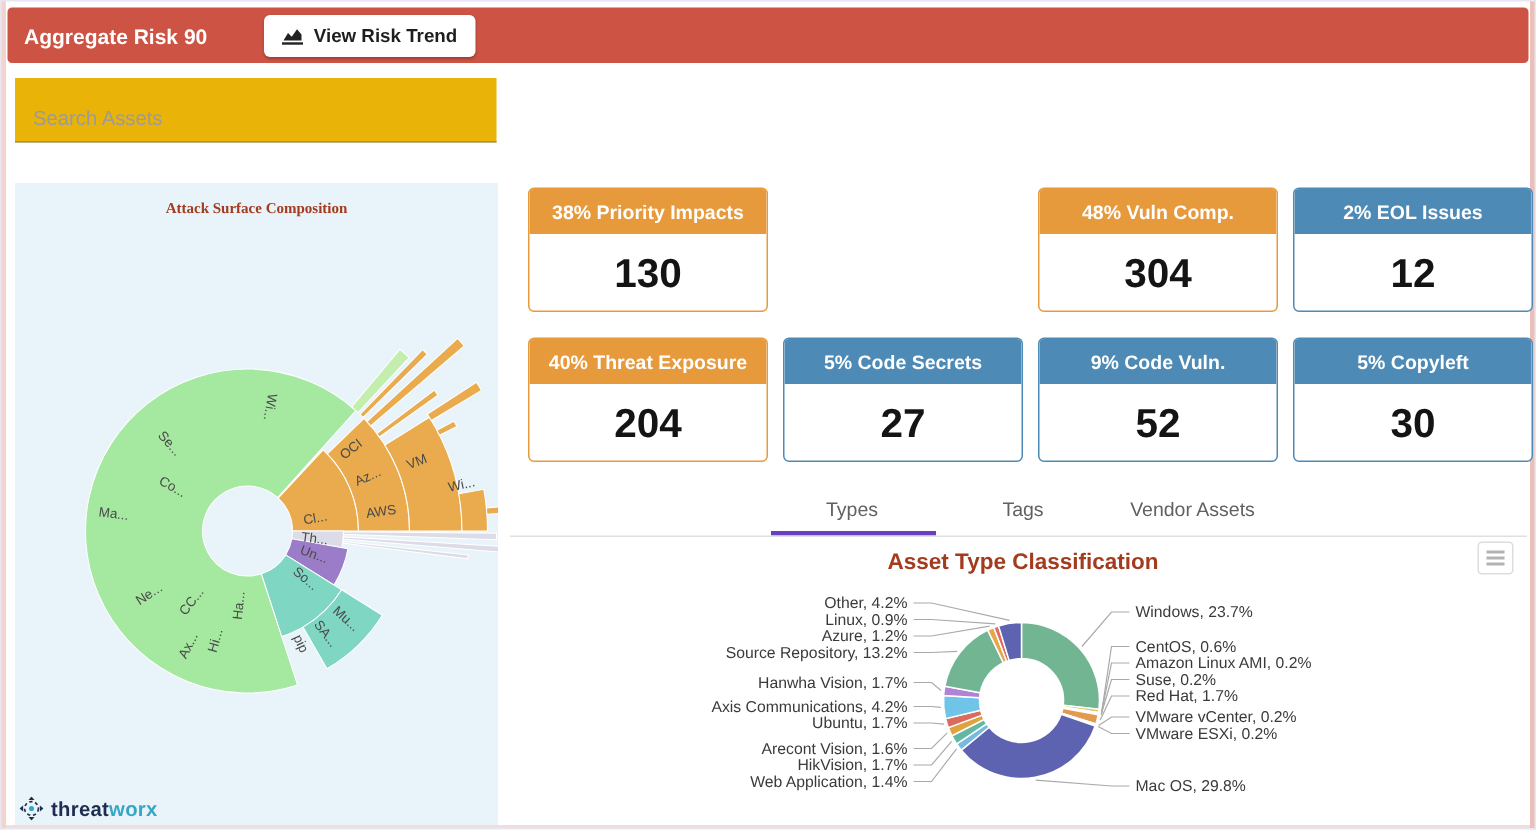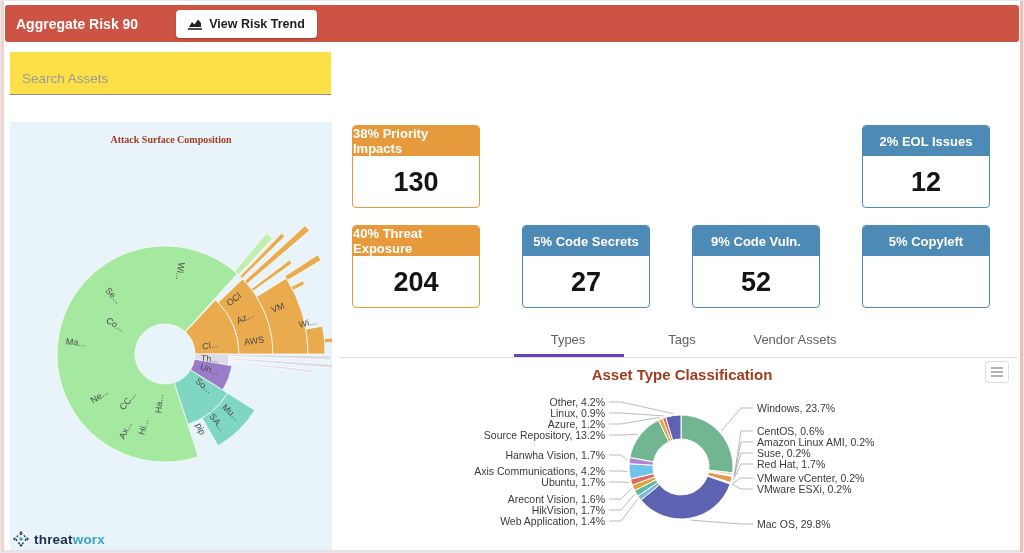--- a/index.html
+++ b/index.html
@@ -7,30 +7,30 @@
   .app{position:relative;width:1024px;height:553px;background:#fff;overflow:hidden;
        box-shadow:inset 0 0 0 1px #e9e6f1, inset -4px 0 0 #eac0b9, inset 4px 0 0 #f2d4cf, inset 0 -3px 0 #eedfdc;}
   
   .topbar{position:absolute;left:5px;right:5px;top:5px;height:37px;background:#cd5444;border-radius:3px;
           display:flex;align-items:center;padding:0 11px;gap:38px;}
   .topbar-title{color:#fff;font-size:14px;font-weight:bold;}
   .trend-btn{display:flex;align-items:center;gap:7px;background:#fff;border:none;border-radius:4px;
              padding:7px 12px;font-size:12.5px;font-weight:bold;color:#1e1e1e;cursor:pointer;
              box-shadow:0 1px 2px rgba(0,0,0,.25);}
   
-  .search{position:absolute;left:10px;top:52px;width:321px;height:43px;background:#fde047;
+  .search{position:absolute;left:10px;top:52px;width:321px;height:43px;background:#eab308;
           border:none;border-bottom:1px solid #8e8e8e;padding:14px 12px 4px 12px;font-size:13.5px;color:#333;outline:none;}
   .search::placeholder{color:#9b9b9b;}
   
   .panel{position:absolute;left:10px;top:122px;width:322px;height:428px;background:#e9f3fa;}
   .panel-title{position:absolute;left:0;right:0;top:12px;text-align:center;font-size:10px;font-weight:bold;color:#a33c1e;font-family:Liberation Serif, serif;}
   .sunburst-svg{position:absolute;left:0;top:0;width:322px;height:428px;}
   .sb-label{font-size:9px;fill:#4a4a4a;}
   
-  .card{position:absolute;width:128px;height:83px;background:#fff;border-radius:4px;overflow:hidden;}
+  .card{position:absolute;width:160px;height:83px;background:#fff;border-radius:4px;overflow:hidden;}
   .card.orange{border:1px solid #e79a3c;}
   .card.blue{border:1px solid #4d8ab5;}
   .card-head{height:30px;display:flex;align-items:center;justify-content:center;color:#fff;
              font-size:13px;font-weight:bold;}
   .card.orange .card-head{background:#e79a3c;}
   .card.blue .card-head{background:#4d8ab5;}
   .card-value{height:53px;display:flex;align-items:center;justify-content:center;font-size:27px;
               font-weight:600;color:#141414;}
   
   .tab{position:absolute;top:332px;transform:translateX(-50%);font-size:13px;color:#616161;cursor:pointer;}
@@ -112,39 +112,44 @@
         <text transform="translate(268.1 186.3) rotate(-22)" text-anchor="middle" dominant-baseline="middle" class="sb-label">VM</text>
         <text transform="translate(297.8 201.6) rotate(-12)" text-anchor="middle" dominant-baseline="middle" class="sb-label">Wi...</text>
       </svg>
     <div class="panel-title">Attack Surface Composition</div>
   </div>
 
   <div class="card orange" style="left:352px;top:125px">
     <div class="card-head">38% Priority Impacts</div>
     <div class="card-value">130</div>
   </div>
+  <div class="card orange" style="left:692px;top:125px">
+    <div class="card-head">48% Vuln Comp.</div>
+    <div class="card-value">304</div>
+  </div>
   <div class="card blue" style="left:862px;top:125px">
     <div class="card-head">2% EOL Issues</div>
     <div class="card-value">12</div>
   </div>
 
   <div class="card orange" style="left:352px;top:225px">
     <div class="card-head">40% Threat Exposure</div>
     <div class="card-value">204</div>
   </div>
   <div class="card blue" style="left:522px;top:225px">
     <div class="card-head">5% Code Secrets</div>
     <div class="card-value">27</div>
   </div>
   <div class="card blue" style="left:692px;top:225px">
     <div class="card-head">9% Code Vuln.</div>
     <div class="card-value">52</div>
   </div>
   <div class="card blue" style="left:862px;top:225px">
     <div class="card-head">5% Copyleft</div>
+    <div class="card-value">30</div>
   </div>
 
   <div class="tab" style="left:568px">Types</div>
   <div class="tab" style="left:682px">Tags</div>
   <div class="tab" style="left:795px">Vendor Assets</div>
   <div class="tab-underline"></div>
   <div class="tab-divider"></div>
 
   <div class="class-title">Asset Type Classification</div>
   <div class="ctx-btn">

